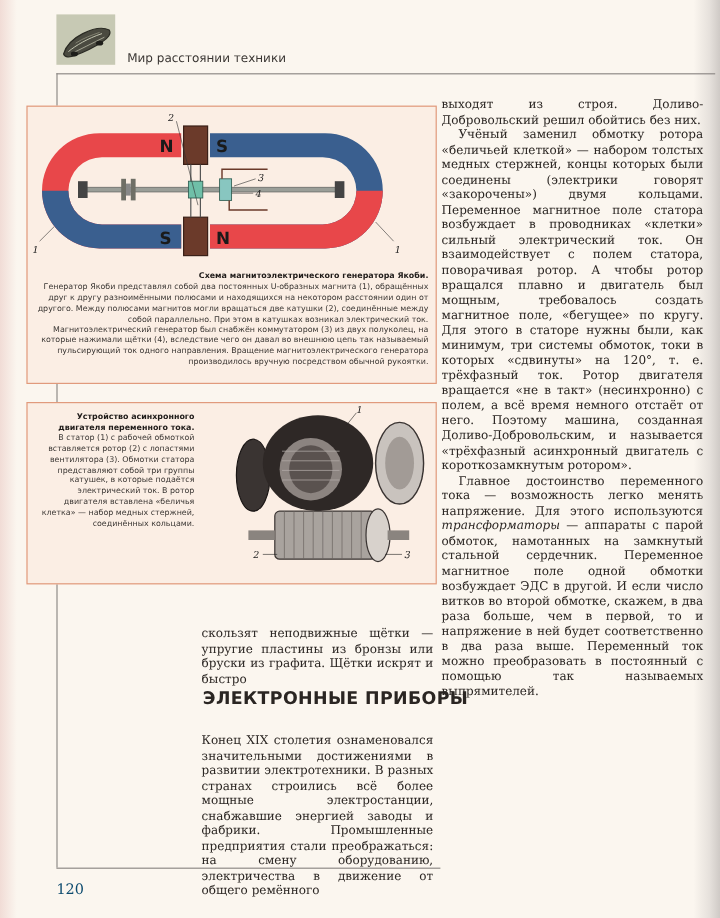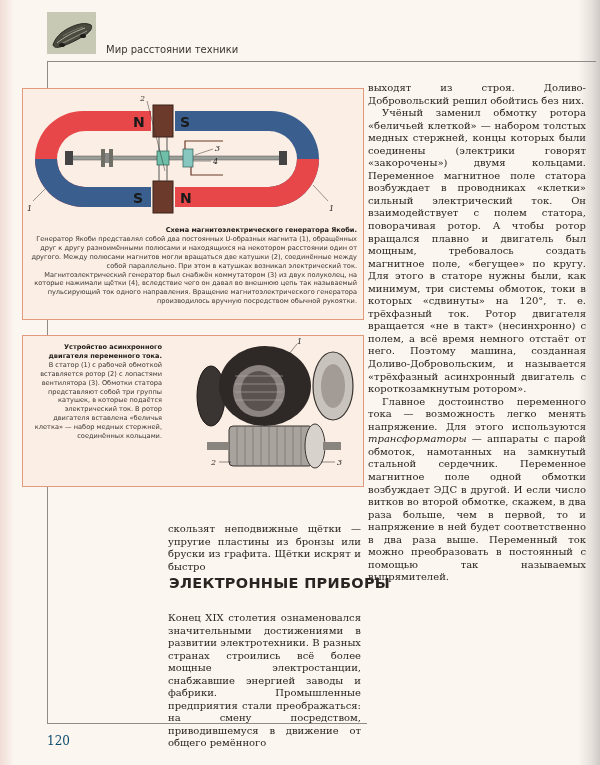--- a/index.html
+++ b/index.html
@@ -150,19 +150,19 @@
   <p class="indent">Учёный заменил обмотку ротора «беличьей клеткой» — набором толстых медных стержней, концы которых были соединены (электрики говорят «закорочены») двумя кольцами. Переменное магнитное поле статора возбуждает в проводниках «клетки» сильный электрический ток. Он взаимодействует с полем статора, поворачивая ротор. А чтобы ротор вращался плавно и двигатель был мощным, требовалось создать магнитное поле, «бегущее» по кругу. Для этого в статоре нужны были, как минимум, три системы обмоток, токи в которых «сдвинуты» на 120°, т. е. трёхфазный ток. Ротор двигателя вращается «не в такт» (несинхронно) с полем, а всё время немного отстаёт от него. Поэтому машина, созданная Доливо-Добровольским, и называется «трёхфазный асинхронный двигатель с короткозамкнутым ротором».</p>
   <p class="indent"><span>Главное достоинство переменного тока — возможность легко менять напряжение. Для этого используются </span><em>трансформаторы</em><span> — аппараты с парой обмоток, намотанных на замкнутый стальной сердечник. Переменное магнитное поле одной обмотки возбуждает ЭДС в другой. И если число витков во второй обмотке, скажем, в два раза больше, чем в первой, то и напряжение в ней будет соответственно в два раза выше. Переменный ток можно преобразовать в постоянный с помощью так называемых выпрямителей.</span></p>
 </div>
 
 <div class="col col-cont">
   <p>скользят неподвижные щётки — упругие пластины из бронзы или бруски из графита. Щётки искрят и быстро</p>
 </div>
 
 <div class="section-heading">ЭЛЕКТРОННЫЕ ПРИБОРЫ</div>
 <div class="col col-bl">
-  <p>Конец XIX столетия ознаменовался значительными достижениями в развитии электротехники. В разных странах строились всё более мощные электростанции, снабжавшие энергией заводы и фабрики. Промышленные предприятия стали преображаться: на смену посредством, приводившемуся в движение от общего ремённого</p>
+  <p>Конец XIX столетия ознаменовался значительными достижениями в развитии электротехники. В разных странах строились всё более мощные электростанции, снабжавшие энергией заводы и фабрики. Промышленные предприятия стали преображаться: на смену оборудованию, электричества в движение от общего ремённого</p>
 </div>
 <div class="col col-br">
 </div>
 
 <div class="hline-bottom"></div>
 <div class="page-number">120</div>
 
 </body></html>

